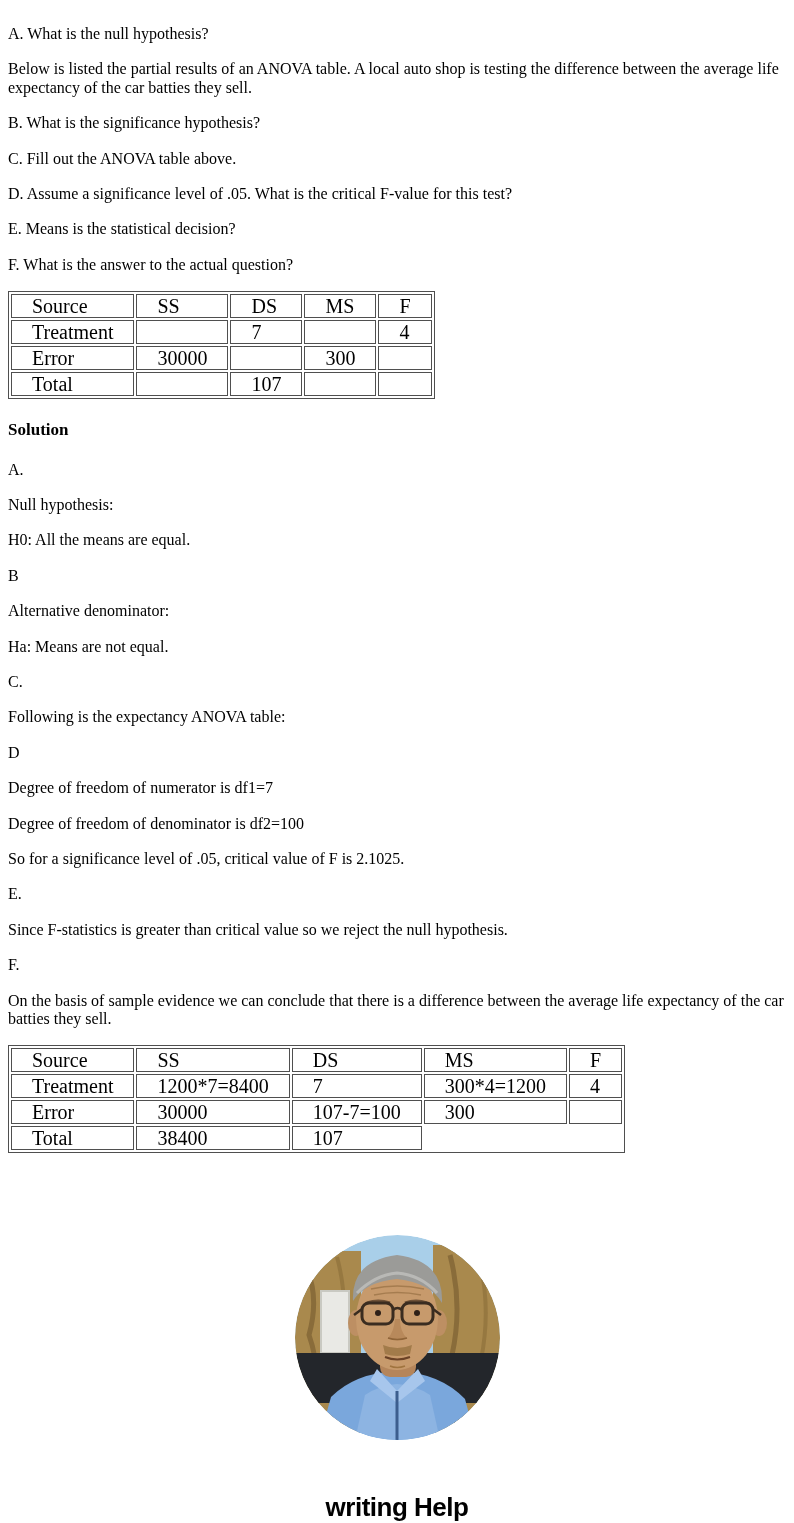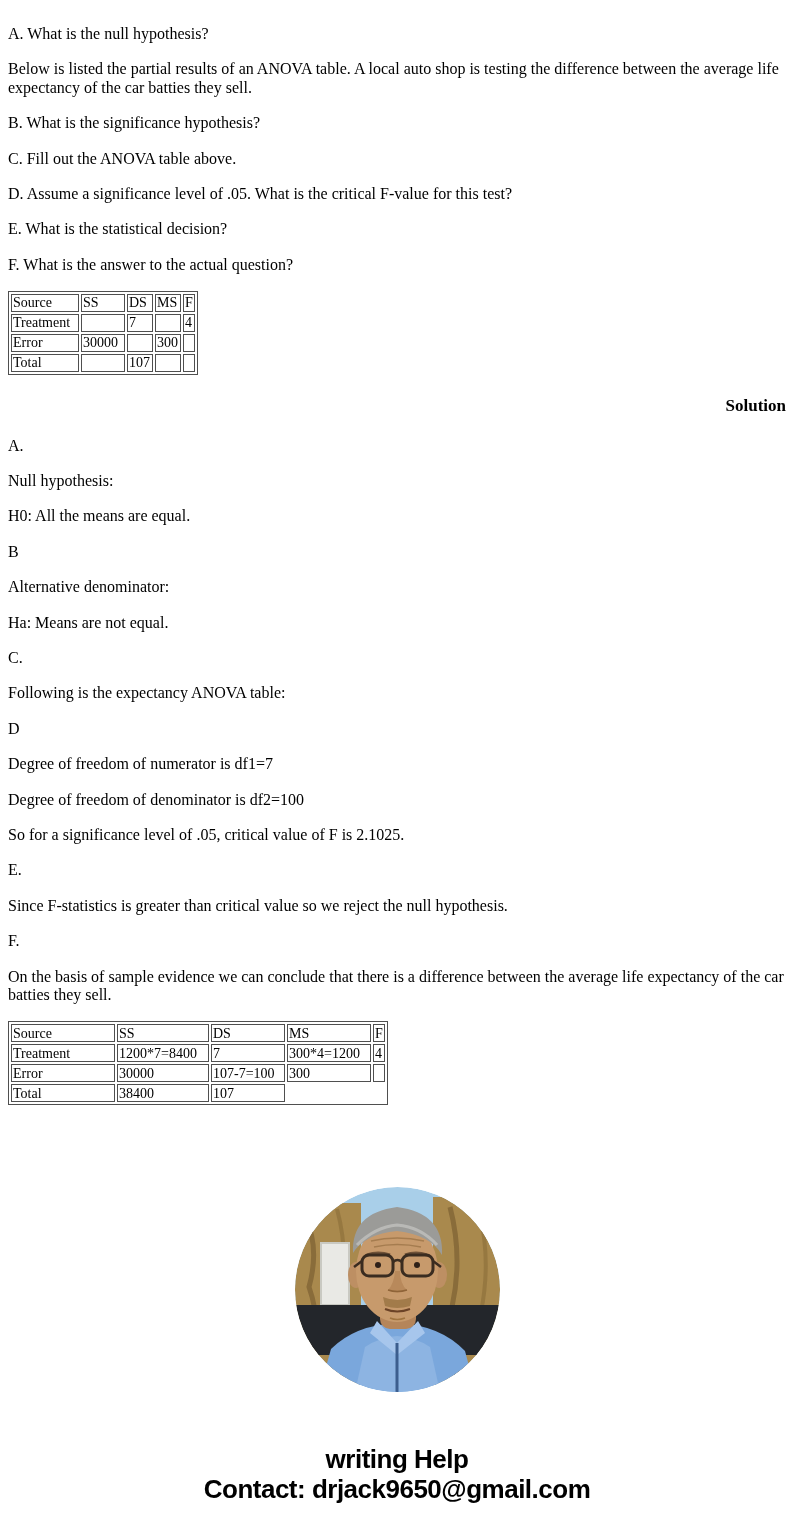--- a/index.html
+++ b/index.html
@@ -19,34 +19,33 @@
   .para {
     margin: 17px 0;
     line-height: 1.15;
   }
   .para.first { margin-top: 1px; }
   .heading {
     margin: 21px 0;
     font-size: 17px;
     font-weight: bold;
     line-height: 1.15;
-    text-align: right;
   }
   table.anova {
     border-collapse: separate;
     border-spacing: 2px;
     border: 1px solid #4f4f4f;
     margin: 0;
   }
   table.anova td {
     border: 1px solid #4f4f4f;
-    padding: 0 1px;
+    padding: 0 20px;
     height: 18px;
     line-height: 1.1;
-    font-size: 14px;
+    font-size: 20px;
     vertical-align: middle;
     box-sizing: border-box;
     white-space: nowrap;
   }
   
   .t1 .c0 { width: 68px; }
   .t1 .c1 { width: 44px; }
   .t1 .c2 { width: 26px; }
   .t1 .c3 { width: 26px; }
   .t1 .c4 { width: 12px; }
@@ -84,21 +83,21 @@
 <body>
 
 <main class="page">
 
   <p class="para">A. What is the null hypothesis?</p>
 
   <p class="para first">Below is listed the partial results of an ANOVA table. A local auto shop is testing the difference between the average life expectancy of the car batties they sell.</p>
   <p class="para">B. What is the significance hypothesis?</p>
   <p class="para">C. Fill out the ANOVA table above.</p>
   <p class="para">D. Assume a significance level of .05. What is the critical F-value for this test?</p>
-  <p class="para">E. What is the statistical decision?</p>
+  <p class="para">E. Means is the statistical decision?</p>
   <p class="para">F. What is the answer to the actual question?</p>
 
   <table class="anova t1">
     <tbody>
       <tr>
         <td class="c0">Source</td>
         <td class="c1">SS</td>
         <td class="c2">DS</td>
         <td class="c3">MS</td>
         <td class="c4">F</td>

